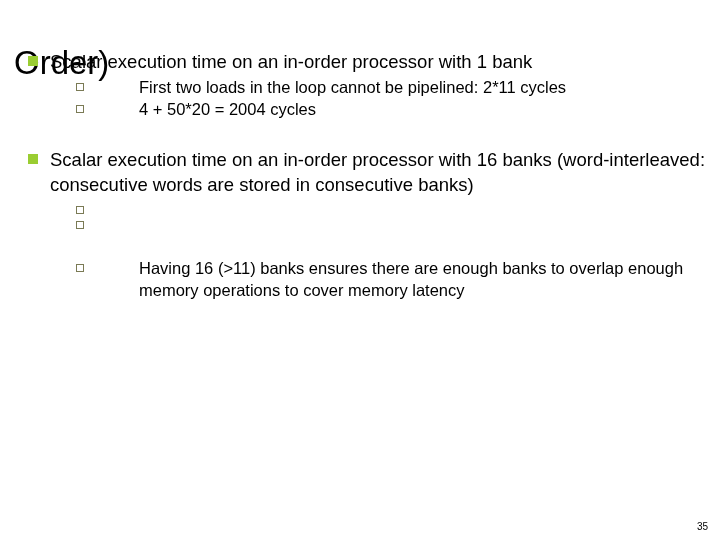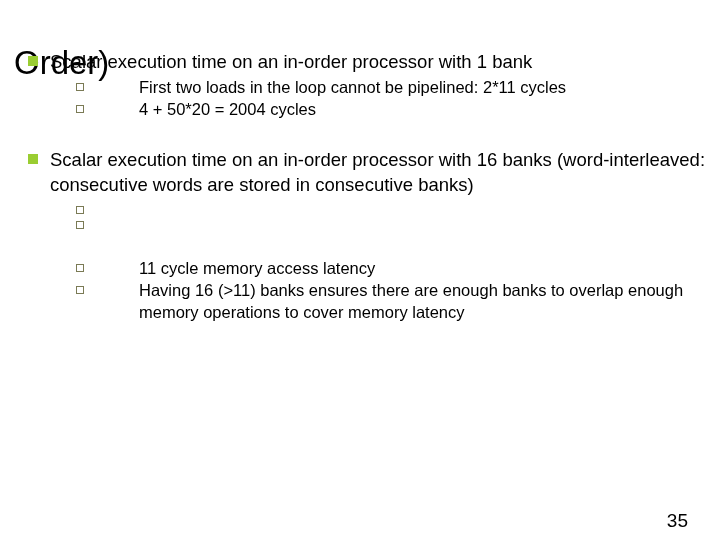--- a/index.html
+++ b/index.html
@@ -49,22 +49,22 @@
     flex:none;
     box-sizing:border-box;
   }
   .l2 .txt{
     font-size:16.5px;
     line-height:1.35;
   }
   .gap-m{height:20px}
   .pagenum{
     position:absolute;
-    right:32px;bottom:8px;
-    font-size:19px;
+    right:12px;bottom:8px;
+    font-size:10px;
   }
   
 </style>
 </head>
 <body>
 
 <div class="title">
   <br>
   <span>Order)</span>
 </div>
@@ -100,23 +100,19 @@
     <div class="l2">
       <div class="b2"></div>
     </div>
   </div>
 
   <div class="gap-m"></div>
 
   <div class="l2list">
     <div class="l2">
       <div class="b2"></div>
-      <div class="txt">11 cycle memory access latency</div>
-    </div>
-    <div class="l2">
-      <div class="b2"></div>
       <div class="txt">Having 16 (&gt;11) banks ensures there are enough banks to overlap enough memory operations to cover memory latency</div>
     </div>
   </div>
 
 </div>
 
 <div class="pagenum">35</div>
 
 </body></html>

